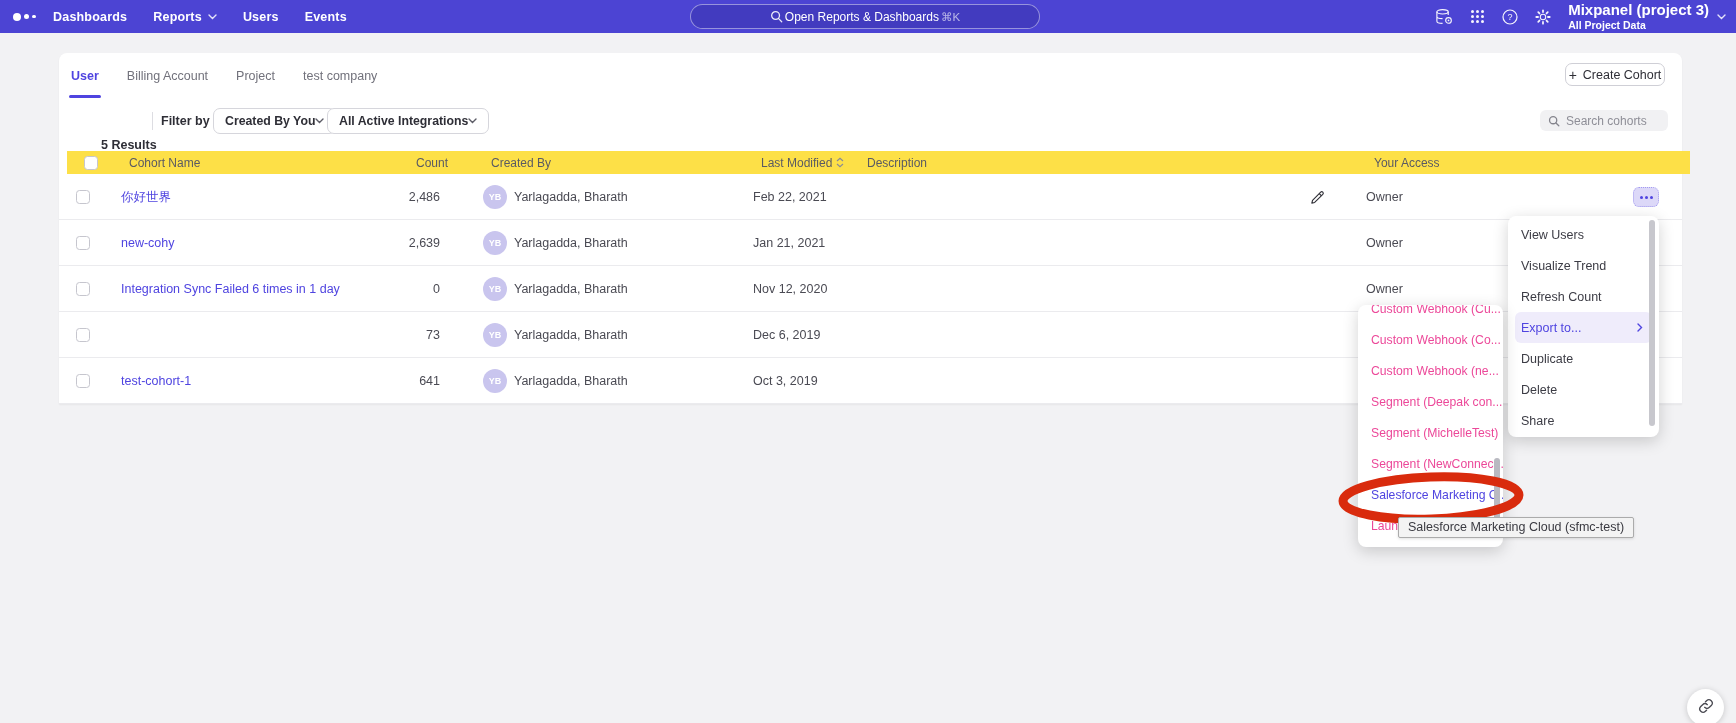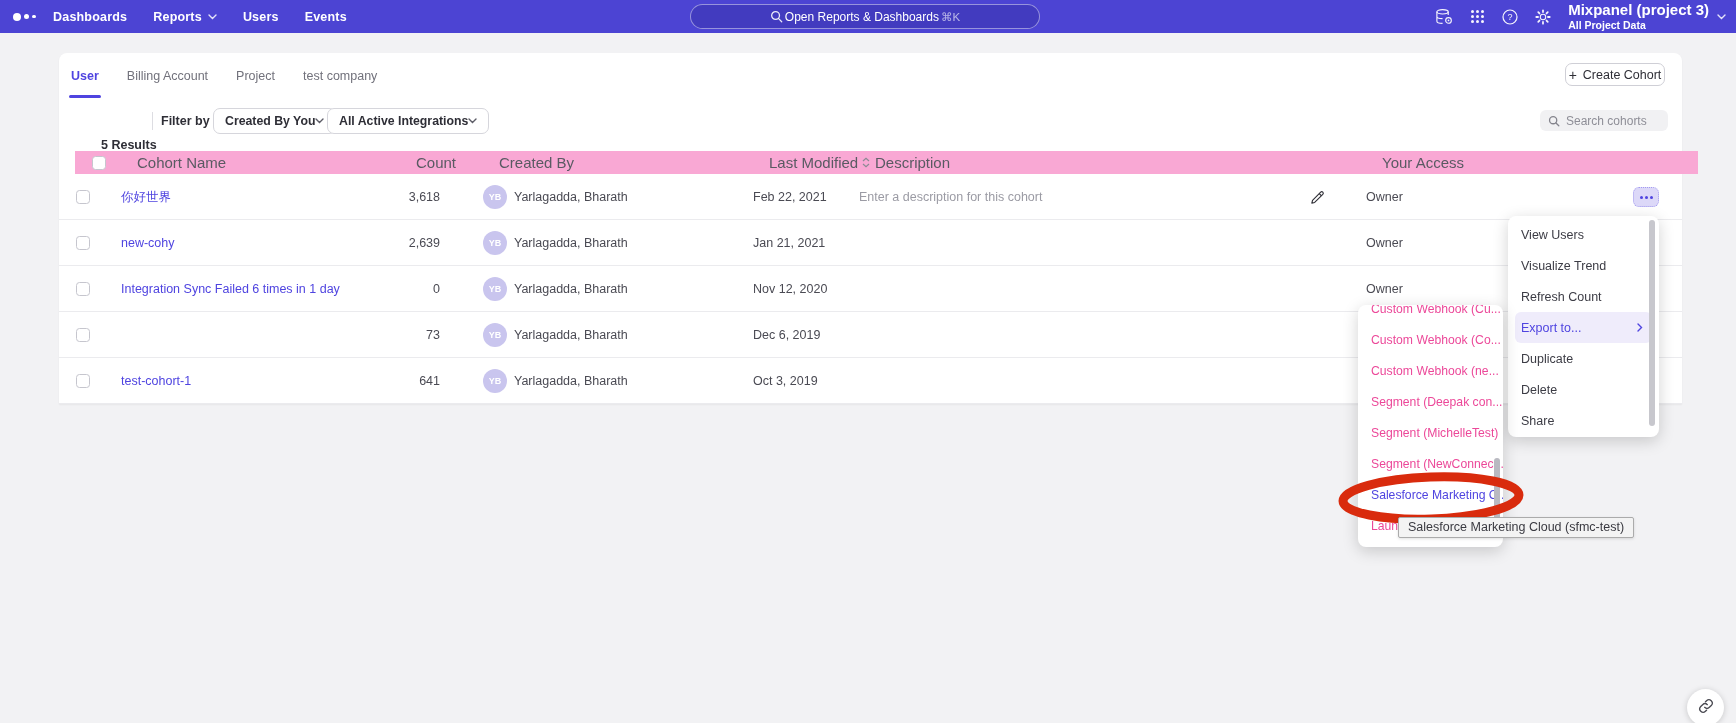--- a/index.html
+++ b/index.html
@@ -59,21 +59,21 @@
   .filter-btn.b1 { left:154px; }
   .filter-btn.b2 { left:268px; }
   .chev { color:#5c5c66; display:flex; }
   .search-cohorts { position:absolute; left:1481px; top:57px; width:128px; height:21px; background:#f1f1f3;
                     border-radius:6px; display:flex; align-items:center; padding:0 8px; gap:6px; }
   .search-cohorts input { border:0; outline:0; background:transparent; width:100%; font-size:12px; color:#3a3a42;
                           font-family:"Liberation Sans", sans-serif; }
   .search-cohorts input::placeholder { color:#8e8e97; }
 
   
-  .thead { position:absolute; left:16px; top:98px; width:1623px; height:23px; background:#f9a8d4; font-size:15px; color:#5a5a63; }
+  .thead { position:absolute; left:8px; top:98px; width:1623px; height:23px; background:#fde047; font-size:12px; color:#5a5a63; }
   .thead > div { position:absolute; top:0; height:23px; display:flex; align-items:center; gap:4px; }
   .tbody { position:absolute; left:0; top:121px; width:1623px; }
   .trow { position:relative; height:46px; border-bottom:1px solid #ebebee; }
   .cell { position:absolute; top:0; height:46px; display:flex; align-items:center; font-size:12.5px; color:#4a4a53;text-align:center; }
   .cb { width:14px; height:14px; border:1.5px solid #c6c6ce; border-radius:3.5px; background:#fff; cursor:pointer; }
   .x-check { left:17px; } .x-name { left:62px; } .x-count { left:271px; width:110px; justify-content:flex-end; }
   .x-avatar { left:424px; } .x-creator { left:455px; } .x-mod { left:694px; } .x-desc { left:800px; } .x-access { left:1307px; }
   .h-count { left:271px; width:110px; justify-content:flex-end; }
   .cohort-link { color:#4f44e0; text-decoration:none; cursor:pointer; }
   .avatar { width:24px; height:24px; border-radius:50%; background:#c9c5ee; color:#fff; font-size:9px; font-weight:700;
@@ -271,27 +271,26 @@
 
   <div class="tbody">
 
     <div class="trow">
       <div class="cell x-check">
           <span class="cb"></span>
         </div>
       <div class="cell x-name">
           <a class="cohort-link">你好世界</a>
         </div>
-      <div class="cell x-count">3,618</div>
+      <div class="cell x-count">2,486</div>
       <div class="cell x-avatar">
           <span class="avatar">YB</span>
         </div>
       <div class="cell x-creator">Yarlagadda, Bharath</div>
       <div class="cell x-mod">Feb 22, 2021</div>
-      <div class="cell x-desc desc-placeholder">Enter a description for this cohort</div>
       <div class="cell pencil">
         <svg width="17" height="17" viewBox="0 0 24 24" fill="none" stroke="#2f2f37" stroke-width="1.6" stroke-linejoin="round">
           <path d="M4 20l1-4L16.5 4.5a2.12 2.12 0 013 3L8 19l-4 1z"></path>
             <path d="M14.5 6.5l3 3"></path>
         </svg>
       </div>
       <div class="cell x-access">Owner</div>
       <div class="more-btn">
           <i></i>
           <i></i>

